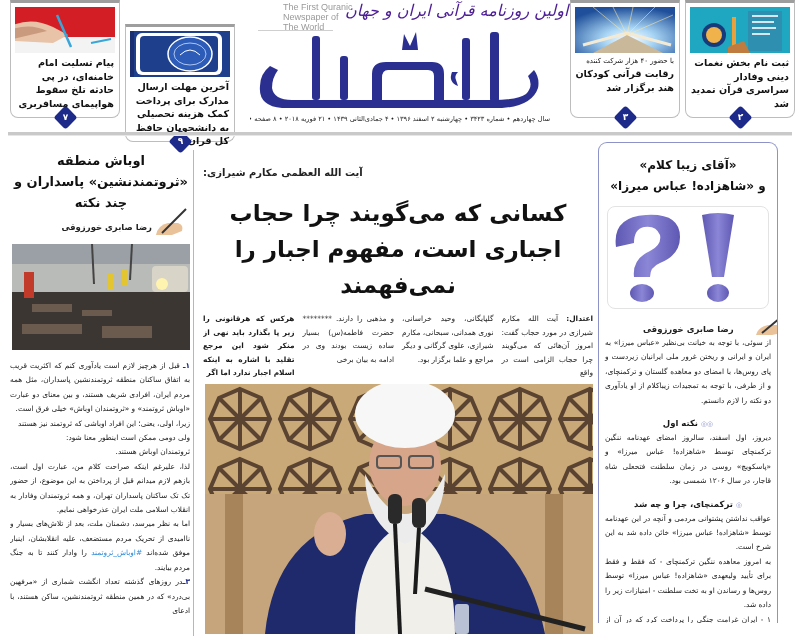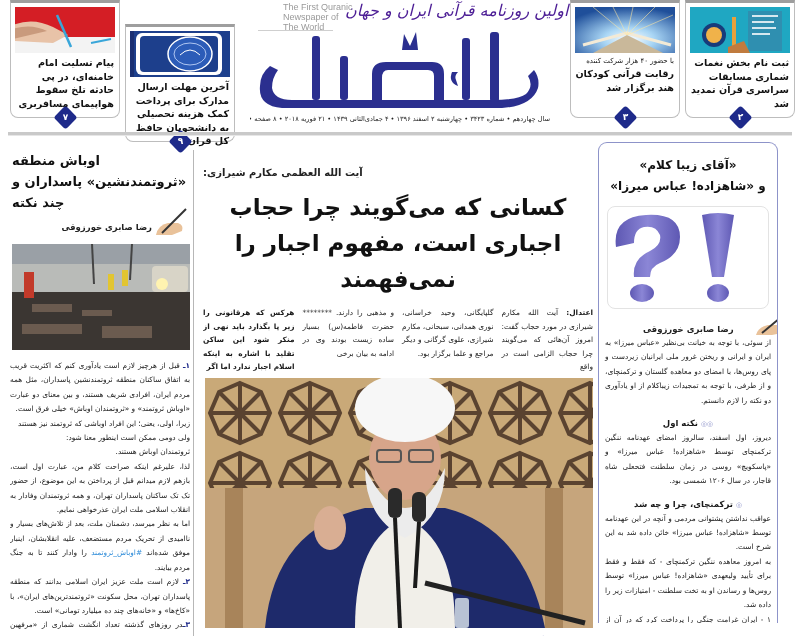--- a/index.html
+++ b/index.html
@@ -21,33 +21,33 @@
   .logo { position: absolute; left: 252px; top: 26px; width: 300px; height: 88px; }
   .issue-line { position: absolute; left: 250px; top: 115px; width: 300px; font-size: 6.6px; color: #222; text-align: center; white-space: nowrap; overflow: hidden; }
   .mast-rule { position: absolute; left: 8px; right: 8px; top: 132px; height: 4px; background: #c9c9c9; border-bottom: 1px solid #e6e6e6; }
 
   
   .col-left { position: absolute; left: 10px; top: 150px; width: 180px; height: 486px; overflow: hidden; }
   .col-left-rule { position: absolute; left: 193px; top: 150px; width: 1px; height: 486px; background: #b7b7b7; }
   .col-center { position: absolute; left: 203px; top: 150px; width: 390px; height: 486px; overflow: hidden; }
   .col-right { position: absolute; left: 598px; top: 142px; width: 180px; height: 481px; border: 1.5px solid #8d93c9; border-bottom: none; border-radius: 9px 9px 0 0; overflow: hidden; }
 
-  .left-headline { font-size: 13px; font-weight: bold; line-height: 21px; text-align: left; color: #111; padding-left: 2px; }
+  .left-headline { font-size: 13px; font-weight: bold; line-height: 21px; text-align: center; color: #111; padding-left: 2px; }
   .author-row { height: 26px; position: relative; }
   .author { position: absolute; right: 38px; top: 9px; font-size: 8.5px; font-weight: bold; color: #222; }
   .pen { position: absolute; right: 2px; top: -6px; width: 34px; height: 30px; }
   .left-photo { width: 178px; height: 106px; margin-top: 5px; position: relative; overflow: hidden; background: linear-gradient(180deg,#8d939a 0%,#6f747a 35%,#4c4b49 60%,#2e2b29 100%); }
   .body-text { font-size: 7.4px; line-height: 14.4px; text-align: justify; color: #1a1a1a; }
   .body-text p { margin: 0; }
   .num { color: #1e2a8a; font-weight: bold; }
   .hashtag { color: #2b8ad8; }
   .left-body { margin-top: 9px; }
 
   .kicker-center { text-align: left; font-size: 10px; font-weight: bold; color: #222; line-height: 16px; margin-top: 15px; }
-  .main-headline { text-align: center; font-size: 23px; font-weight: bold; line-height: 36px; color: #111; margin-top: 8px; letter-spacing: -0.3px; }
+  .main-headline { text-align: center; font-size: 23px; font-weight: bold; line-height: 36px; color: #111; margin-top: 14px; letter-spacing: -0.3px; }
   .center-cols { display: flex; flex-direction: row; gap: 8px; margin-top: 9px; height: 70px; }
   .center-cols .c { flex: 1; font-size: 7.4px; line-height: 13.5px; text-align: justify; }
   .quote-bold { font-weight: bold; }
   .main-photo { width: 388px; height: 250px; margin-top: 2px; position: relative; overflow: hidden; background: #b4956c; }
   .caption { text-align: center; color: #1e2a8a; font-size: 14.5px; font-weight: bold; margin-top: 5px; line-height: 22px; }
 
   .right-title { text-align: center; font-size: 12px; font-weight: bold; line-height: 21px; color: #111; margin-top: 12px; }
   .qx-box { margin: 9px 8px 0 8px; height: 103px; border: 1px solid #e3e3e3; border-radius: 8px; position: relative; background: #fff; }
   .right-body { padding: 0 6px 0 6px; }
   .section-head { text-align: center; font-size: 8.5px; font-weight: bold; margin-top: 8px; line-height: 14px; }
@@ -158,21 +158,21 @@
         <rect x="60" y="4" width="34" height="40" fill="#2f8fb0"></rect>
         <g fill="#ffffff" opacity="0.8">
             <rect x="64" y="8" width="26" height="2"></rect>
             <rect x="64" y="14" width="22" height="2"></rect>
             <rect x="64" y="20" width="24" height="2"></rect>
             <rect x="64" y="26" width="18" height="2"></rect>
           </g>
         <path d="M40 40 L56 34 L62 46 L40 46 Z" fill="#c07b3e"></path>
       </svg>
     </div>
-    <div class="txt">ثبت نام بخش نغمات شماری مسابقات سراسری قرآن تمدید شد</div>
+    <div class="txt">ثبت نام بخش نغمات دینی وفادار سراسری قرآن تمدید شد</div>
     <div class="badge">
         <span>۲</span>
       </div>
   </div>
 
   <div class="mast-rule"></div>
 </div>
 
 <div class="col-left">
   <div class="left-headline">اوباش منطقه «ثروتمندنشین» پاسداران و چند نکته</div>
@@ -203,34 +203,33 @@
       <line x1="120" y1="0" x2="118" y2="36" stroke="#444" stroke-width="2"></line>
     </svg>
   </div>
   <div class="body-text left-body">
     <p><span class="num">۱ـ</span> <span>قبل از هرچیز لازم است یادآوری کنم که اکثریت قریب به اتفاق ساکنان منطقه ثروتمندنشین پاسداران، مثل همه مردم ایران، افرادی شریف هستند، و بین معنای دو عبارت «اوباش ثروتمند» و «ثروتمندان اوباش» خیلی فرق است.</span></p>
     <p>زیرا، اولی، یعنی؛ این افراد اوباشی که ثروتمند نیز هستند</p>
     <p>ولی دومی ممکن است اینطور معنا شود:</p>
     <p>ثروتمندان اوباش هستند.</p>
     <p>لذا، علیرغم اینکه صراحت کلام من، عبارت اول است، بازهم لازم میدانم قبل از پرداختن به این موضوع، از حضور تک تک ساکنان پاسداران تهران، و همه ثروتمندان وفادار به انقلاب اسلامی ملت ایران عذرخواهی نمایم.</p>
     <p><span>اما به نظر میرسد، دشمنان ملت، بعد از تلاش‌های بسیار و ناامیدی از تحریک مردم مستضعف، علیه انقلابشان، اینبار موفق شده‌اند</span> <span class="hashtag">#اوباش_ثروتمند</span> <span>را وادار کنند تا به جنگ مردم بیایند.</span></p>
-    <p><span class="num">۲ـ</span> <span>لازم است ملت عزیز ایران اسلامی بدانند که منطقه پاسداران تهران، محل سکونت «ثروتمندترین‌های ایران»، با «کاخ‌ها» و «خانه‌های چند ده میلیارد تومانی» است.</span></p>
     <p><span class="num">۳ـ</span><span>در روزهای گذشته تعداد انگشت شماری از «مرفهین بی‌درد» که در همین منطقه ثروتمندنشین، ساکن هستند، با ادعای</span></p>
   </div>
 </div>
 <div class="col-left-rule"></div>
 
 <div class="col-center">
   <div class="kicker-center">آیت الله العظمی مکارم شیرازی:</div>
   <div class="main-headline">کسانی که می‌گویند چرا حجاب اجباری است، مفهوم اجبار را نمی‌فهمند</div>
   <div class="center-cols">
     <div class="c"><span class="quote-bold">اعتدال:</span> <span>آیت الله مکارم شیرازی در مورد حجاب گفت: امروز آن‌هائی که می‌گویند چرا حجاب الزامی است در واقع</span></div>
     <div class="c">گلپایگانی، وحید خراسانی، نوری همدانی، سبحانی، مکارم شیرازی، علوی گرگانی و دیگر مراجع و علما برگزار بود.</div>
     <div class="c">و مذهبی را دارند. ******** حضرت فاطمه(س) بسیار ساده زیست بودند وی در ادامه به بیان برخی</div>
-    <div class="c quote-bold">هرکس که هرقانونی را زیر پا بگذارد باید نهی از منکر شود این ساکن تقلید با اشاره به اینکه اسلام اجبار ندارد اما اگر</div>
+    <div class="c quote-bold">هرکس که هرقانونی را زیر پا بگذارد باید نهی از منکر شود این مرجع تقلید با اشاره به اینکه اسلام اجبار ندارد اما اگر</div>
   </div>
   <div class="main-photo">
     <svg width="388" height="250" viewBox="0 0 388 250">
       <defs>
         <pattern id="lattice" width="70" height="70" patternUnits="userSpaceOnUse">
           <rect width="70" height="70" fill="#c9a978"></rect>
           <g stroke="#5a4330" stroke-width="4" fill="none">
             <polygon points="35,5 56,14 65,35 56,56 35,65 14,56 5,35 14,14"></polygon>
             <line x1="35" y1="5" x2="35" y2="65"></line>
               <line x1="5" y1="35" x2="65" y2="35"></line>

